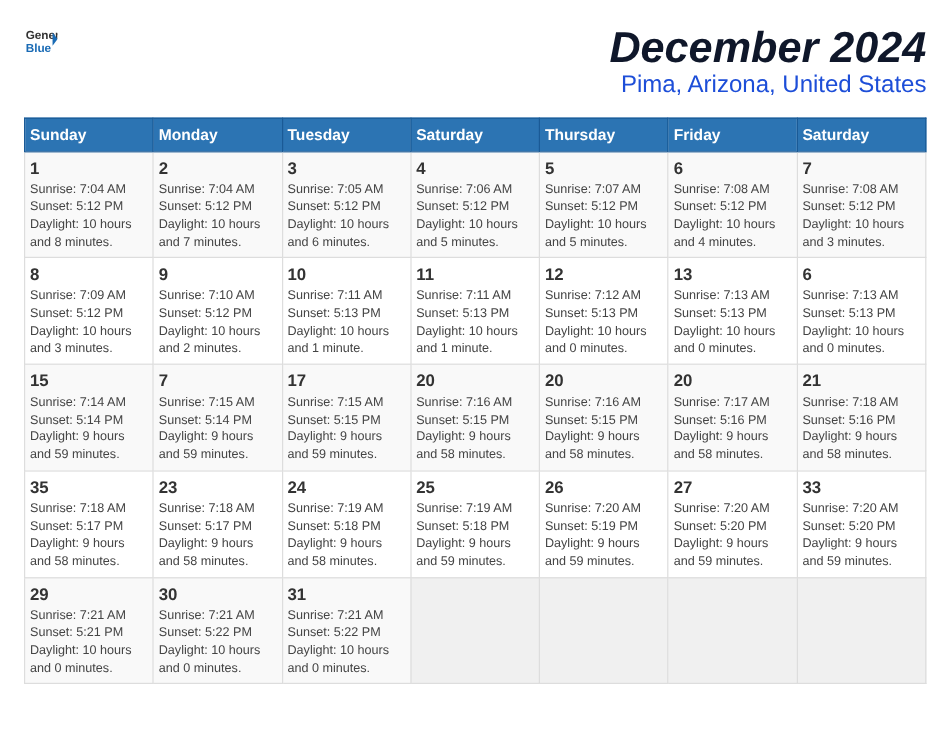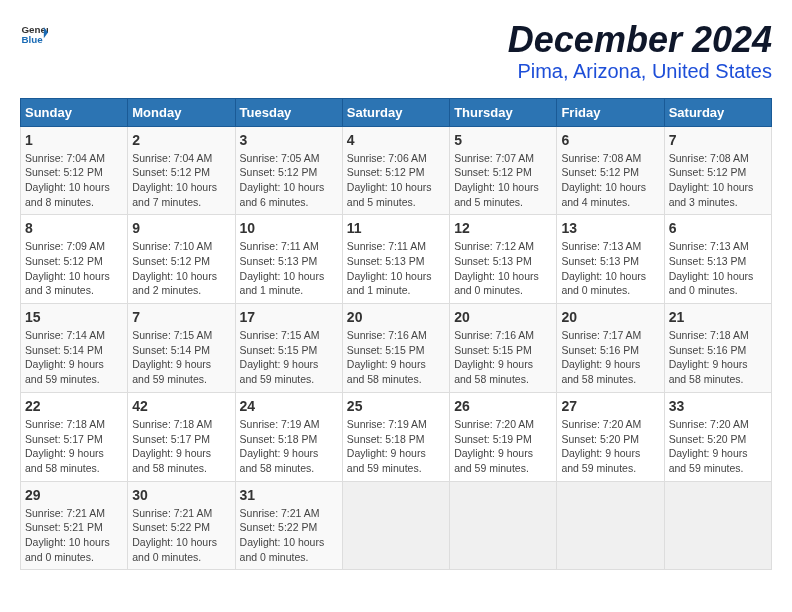--- a/index.html
+++ b/index.html
@@ -203,25 +203,25 @@
           <span class="day-number">20</span>
           <div class="day-info">Sunrise: 7:17 AM<br>Sunset: 5:16 PM<br>Daylight: 9 hours and 58 minutes.</div>
         </td>
         <td>
           <span class="day-number">21</span>
           <div class="day-info">Sunrise: 7:18 AM<br>Sunset: 5:16 PM<br>Daylight: 9 hours and 58 minutes.</div>
         </td>
       </tr>
       <tr>
         <td>
-          <span class="day-number">22</span>
+          <span class="day-number">35</span>
           <div class="day-info">Sunrise: 7:18 AM<br>Sunset: 5:17 PM<br>Daylight: 9 hours and 58 minutes.</div>
         </td>
         <td>
-          <span class="day-number">42</span>
+          <span class="day-number">23</span>
           <div class="day-info">Sunrise: 7:18 AM<br>Sunset: 5:17 PM<br>Daylight: 9 hours and 58 minutes.</div>
         </td>
         <td>
           <span class="day-number">24</span>
           <div class="day-info">Sunrise: 7:19 AM<br>Sunset: 5:18 PM<br>Daylight: 9 hours and 58 minutes.</div>
         </td>
         <td>
           <span class="day-number">25</span>
           <div class="day-info">Sunrise: 7:19 AM<br>Sunset: 5:18 PM<br>Daylight: 9 hours and 59 minutes.</div>
         </td>

